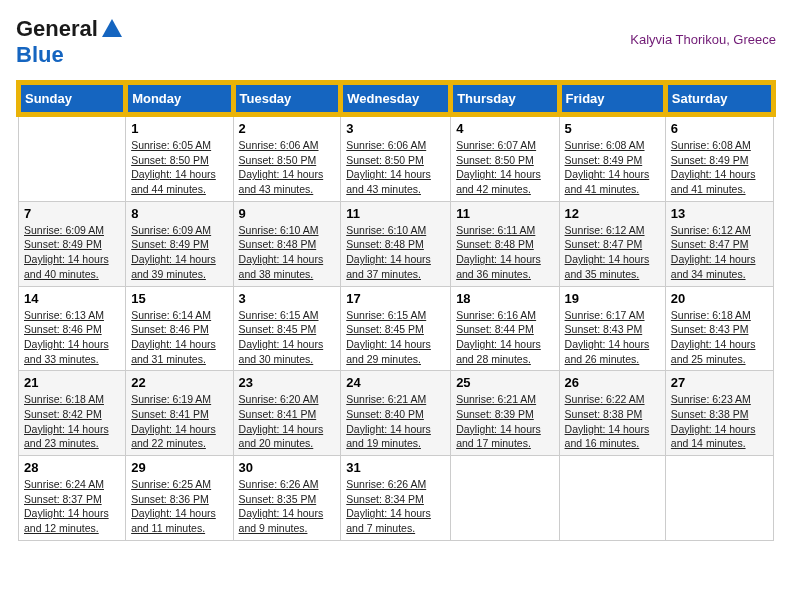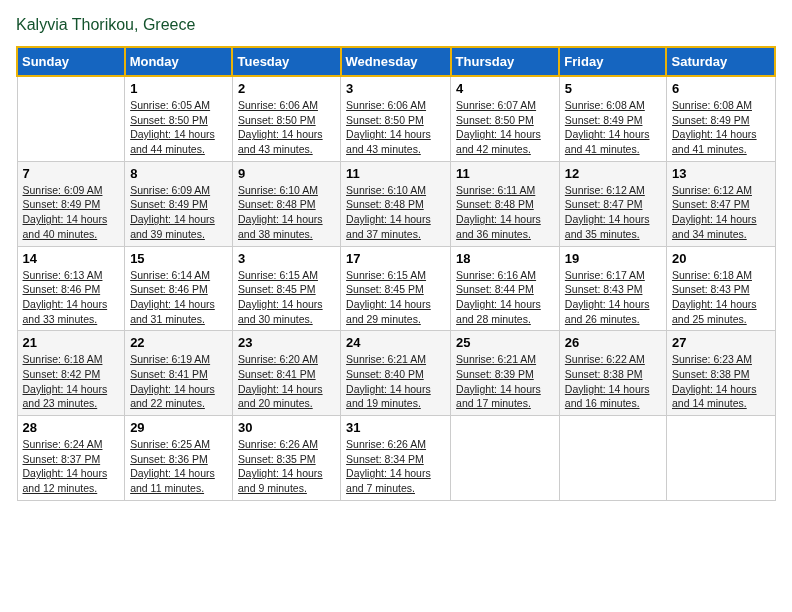--- a/index.html
+++ b/index.html
@@ -47,35 +47,36 @@
     .title-block {
       text-align: right;
     }
     .month-title {
       font-size: 38px;
       font-weight: bold;
       color: #1a1a1a;
       line-height: 1.1;
     }
     .location-title {
-      font-size: 16px;
-      color: #14532d;
+      font-size: 13px;
+      color: #701a75;
+      margin-top: 16px;
     }
     table {
       width: 100%;
       border-collapse: collapse;
       font-size: 11px;
     }
     thead tr th {
       background-color: #1565c0;
       color: #fff;
       padding: 6px 4px;
       text-align: left;
       font-size: 13px;
-      border: 2px solid #eab308;
+      border: 5px solid #eab308;
     }
     tbody tr td {
       border: 1px solid #ccc;
       vertical-align: top;
       padding: 4px 5px;
       height: 80px;
       width: 113px;
     }
     tbody tr:nth-child(even) td {
       background-color: #f5f5f5;
@@ -96,20 +97,27 @@
       text-decoration: underline;
     }
     td.empty {
       background-color: #f9f9f9;
     }
   </style>
 </head>
 <body>
 
 <div class="header">
+  <div class="logo">
+    <div class="logo-line">
+      <span class="logo-general">General</span>
+      <div class="logo-triangle"></div>
+    </div>
+    <span class="logo-blue">Blue</span>
+  </div>
   <div class="title-block">
     <div class="location-title">Kalyvia Thorikou, Greece</div>
   </div>
 </div>
 
 <table>
   <thead>
     <tr>
     <th>Sunday</th>
         <th>Monday</th>

